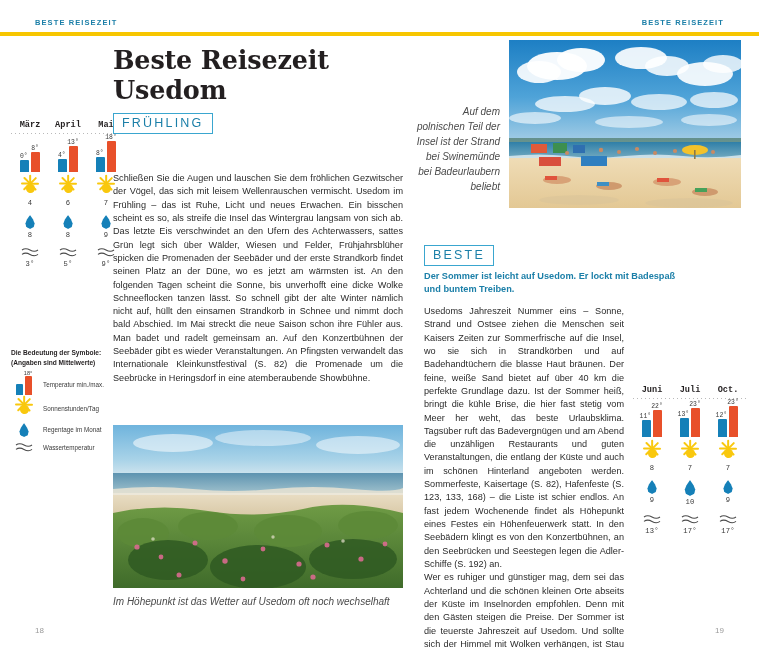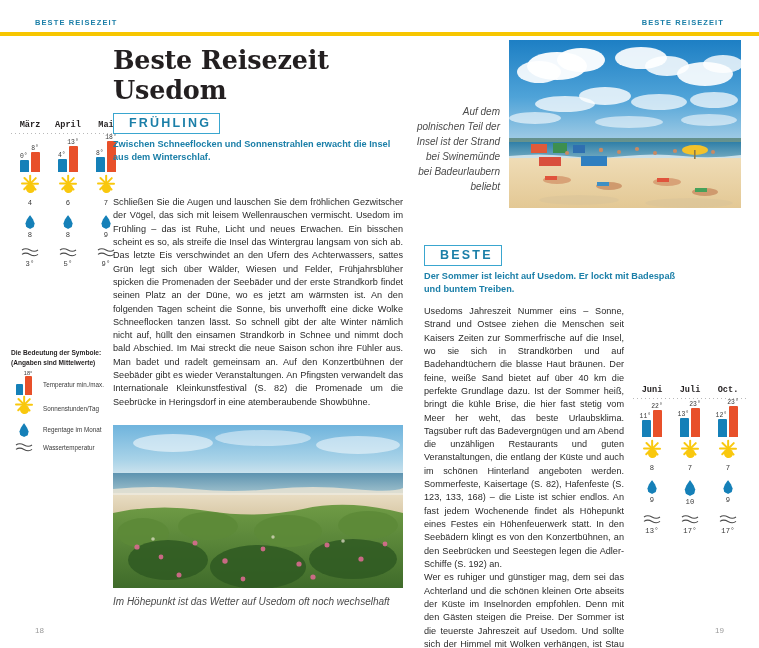--- a/index.html
+++ b/index.html
@@ -30,22 +30,22 @@
     position:absolute;left:113px;top:46px;width:300px;
     font-family:"DejaVu Serif", serif;
     font-size:25.5px;line-height:1.16;font-weight:bold;
     color:#231f20;letter-spacing:-0.2px;
   }
 
   
   .season-box{
     position:absolute;
     border:1.2px solid #3aa6cf;
-    padding:2px 8px 3px 15px;
-    font-size:12.5px;font-weight:bold;letter-spacing:2.2px;
+    padding:2px 8px 3px 8px;
+    font-size:12.5px;font-weight:normal;letter-spacing:2.2px;
     color:#1b7fa8;
   }
   .season-lead{
     position:absolute;
     font-size:9.2px;line-height:1.42;font-weight:bold;
     color:#1b7fa8;
   }
 
   
   .body{
@@ -342,22 +342,21 @@
                 <path d="M1 7.4 Q4.5 4.8 9 7.4 T17 7.4"></path>
               </g>
             </svg>
         </div>
       </div>
       <div class="legend-label">Wassertemperatur</div>
     </div>
   </div>
 
   <div class="season-box" style="left:113px;top:113px;">FRÜHLING</div>
-  <div class="season-lead" style="left:113px;top:138px;width:288px;">Zwischen Schneeflocken und Sonnenstrahlen erwacht die Insel aus dem Winterschlaf.</div>
-  <div class="body" style="left:113px;top:172px;width:290px;margin-top:24px;">
+  <div class="body" style="left:113px;top:172px;width:290px;">
     <p>Schließen Sie die Augen und lauschen Sie dem fröhlichen Gezwitscher der Vögel, das sich mit leisem Wellenrauschen vermischt. Usedom im Frühling – das ist Ruhe, Licht und neues Erwachen. Ein bisschen scheint es so, als streife die Insel das Wintergrau langsam von sich ab. Das letzte Eis verschwindet an den Ufern des Achterwassers, sattes Grün legt sich über Wälder, Wiesen und Felder, Frühjahrsblüher spicken die Promenaden der Seebäder und der erste Strandkorb findet seinen Platz an der Düne, wo es jetzt am wärmsten ist. An den folgenden Tagen scheint die Sonne, bis unverhofft eine dicke Wolke Schneeflocken tanzen lässt. So schnell gibt der alte Winter nämlich nicht auf, hüllt den einsamen Strandkorb in Schnee und nimmt doch bald Abschied. Im Mai streckt die neue Saison schon ihre Fühler aus. Man badet und radelt gemeinsam an. Auf den Konzertbühnen der Seebäder gibt es wieder Veranstaltungen. An Pfingsten verwandelt das Internationale Kleinkunstfestival (S. 82) die Promenade um die Seebrücke in Heringsdorf in eine atemberaubende Showbühne.</p>
   </div>
 
   <div class="photo" style="left:113px;top:425px;width:290px;height:163px;">
     <svg width="290" height="163" viewBox="0 0 290 163" preserveAspectRatio="none">
       <defs>
         <linearGradient id="csky" x1="0" y1="0" x2="0" y2="1">
           <stop offset="0%" stop-color="#6fb4dd"></stop>
             <stop offset="70%" stop-color="#a9d3e8"></stop>
             <stop offset="100%" stop-color="#cfe4ee"></stop>

